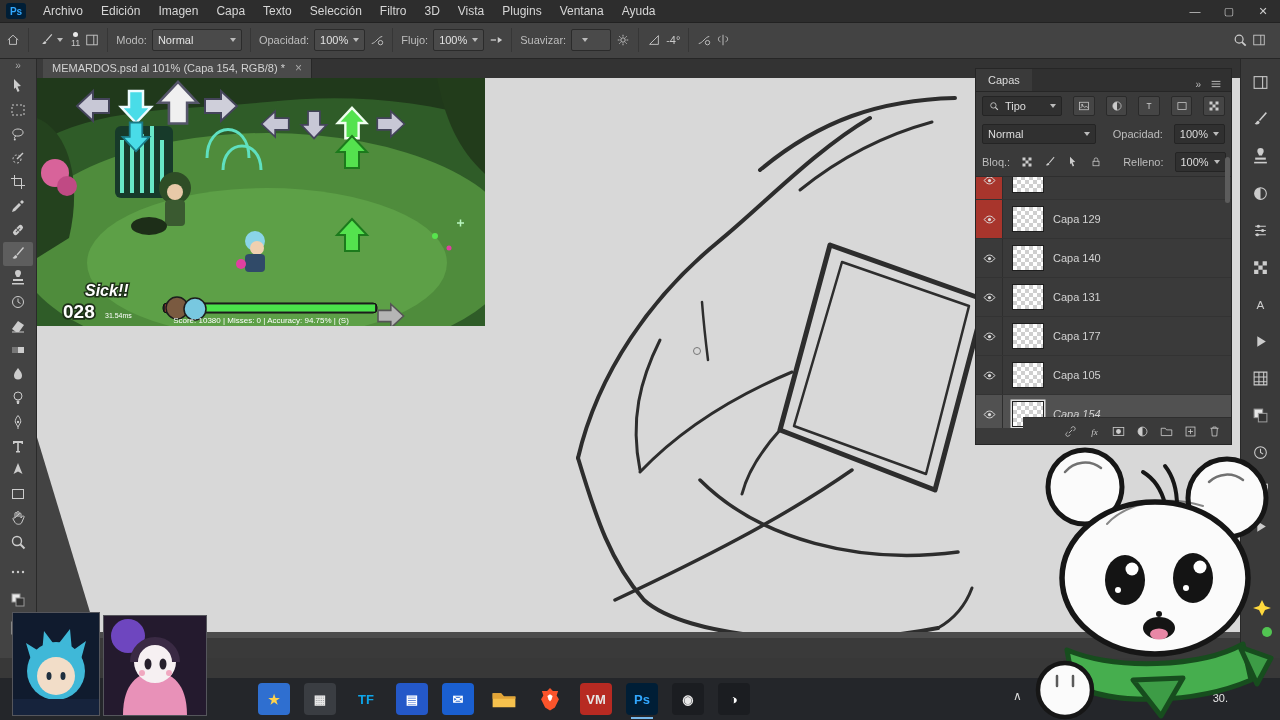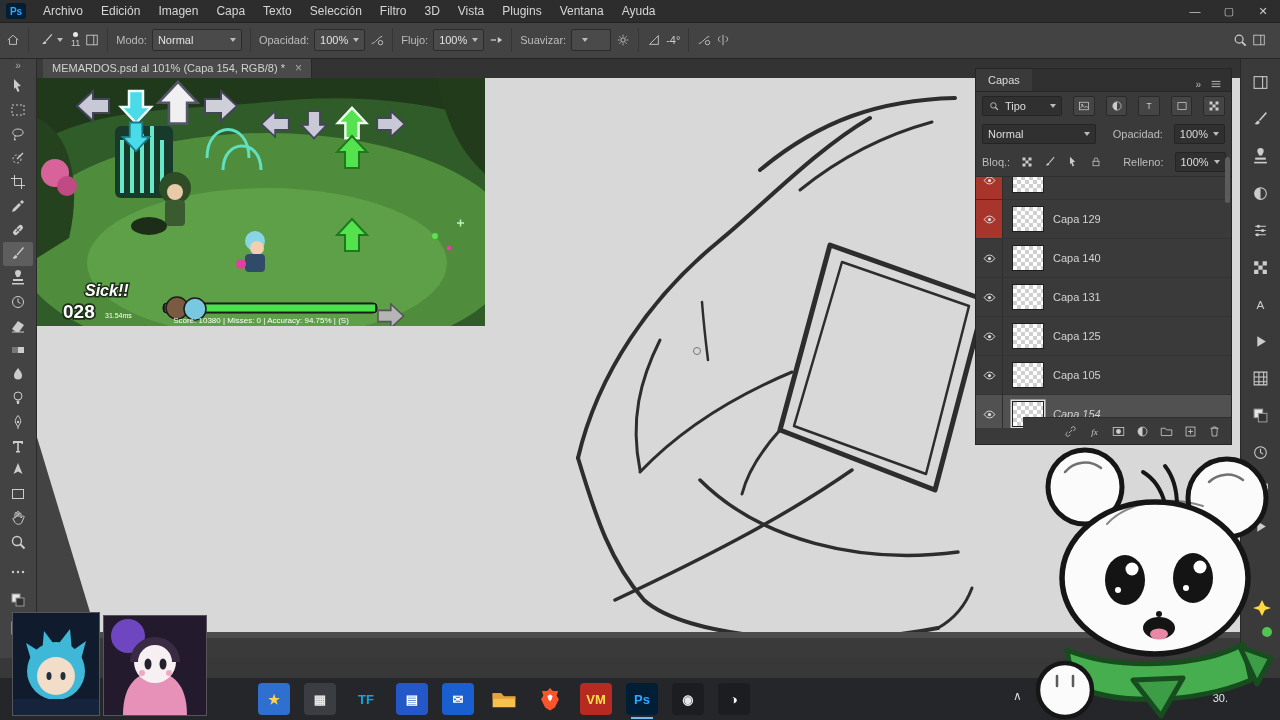--- a/index.html
+++ b/index.html
@@ -617,21 +617,21 @@
           <span class="lname">Capa 131</span>
         </div>
         <div class="lrow">
           <div class="eye-cell">
             <svg class="ic" viewBox="0 0 16 16">
               <path d="M1.5 8C3.5 5 6 3.8 8 3.8S12.5 5 14.5 8C12.5 11 10 12.2 8 12.2S3.5 11 1.5 8z" fill="none" stroke="#ddd" stroke-width="1.2"></path>
               <circle cx="8" cy="8" r="2" fill="#ddd"></circle>
             </svg>
           </div>
           <div class="lthumb"></div>
-          <span class="lname">Capa 125</span>
+          <span class="lname">Capa 177</span>
         </div>
         <div class="lrow">
           <div class="eye-cell">
             <svg class="ic" viewBox="0 0 16 16">
               <path d="M1.5 8C3.5 5 6 3.8 8 3.8S12.5 5 14.5 8C12.5 11 10 12.2 8 12.2S3.5 11 1.5 8z" fill="none" stroke="#ddd" stroke-width="1.2"></path>
               <circle cx="8" cy="8" r="2" fill="#ddd"></circle>
             </svg>
           </div>
           <div class="lthumb"></div>
           <span class="lname">Capa 105</span>
@@ -792,21 +792,21 @@
             <path d="M1 4.5h5.2L8 6.5h7v1.4H1z" fill="#e2a437"></path>
           </svg>
         </div>
         <div class="tb-icon">
           <svg class="ic" viewBox="0 0 16 16">
             <path d="M8 1.2l1.8 1.8h3.2l-.9 2.8 1.4 2.4L11 13.2 8 15 5 13.2 2.5 8.2l1.4-2.4-.9-2.8h3.2z" fill="#fb542b"></path>
             <path d="M8 5l1.6 1.2-.6 1.9L8 9.5 7 8.1l-.6-1.9z" fill="#fff"></path>
           </svg>
         </div>
         <div class="tb-icon" style="background: rgb(183, 42, 34);">
-          <span style="color: #fde047; text-align: right;">VM</span>
+          <span style="color: #e5e5e5; text-align: right;">VM</span>
         </div>
         <div class="tb-icon active" style="background: rgb(0, 30, 54);">
           <span style="color: rgb(49, 168, 255);">Ps</span>
         </div>
         <div class="tb-icon" style="background: rgb(27, 29, 33);">
           <span style="color: rgb(232, 232, 232);">◉</span>
         </div>
         <div class="tb-icon" style="background: rgb(27, 29, 33);">
           <span style="color: rgb(255, 255, 255);">◑</span>
         </div>

